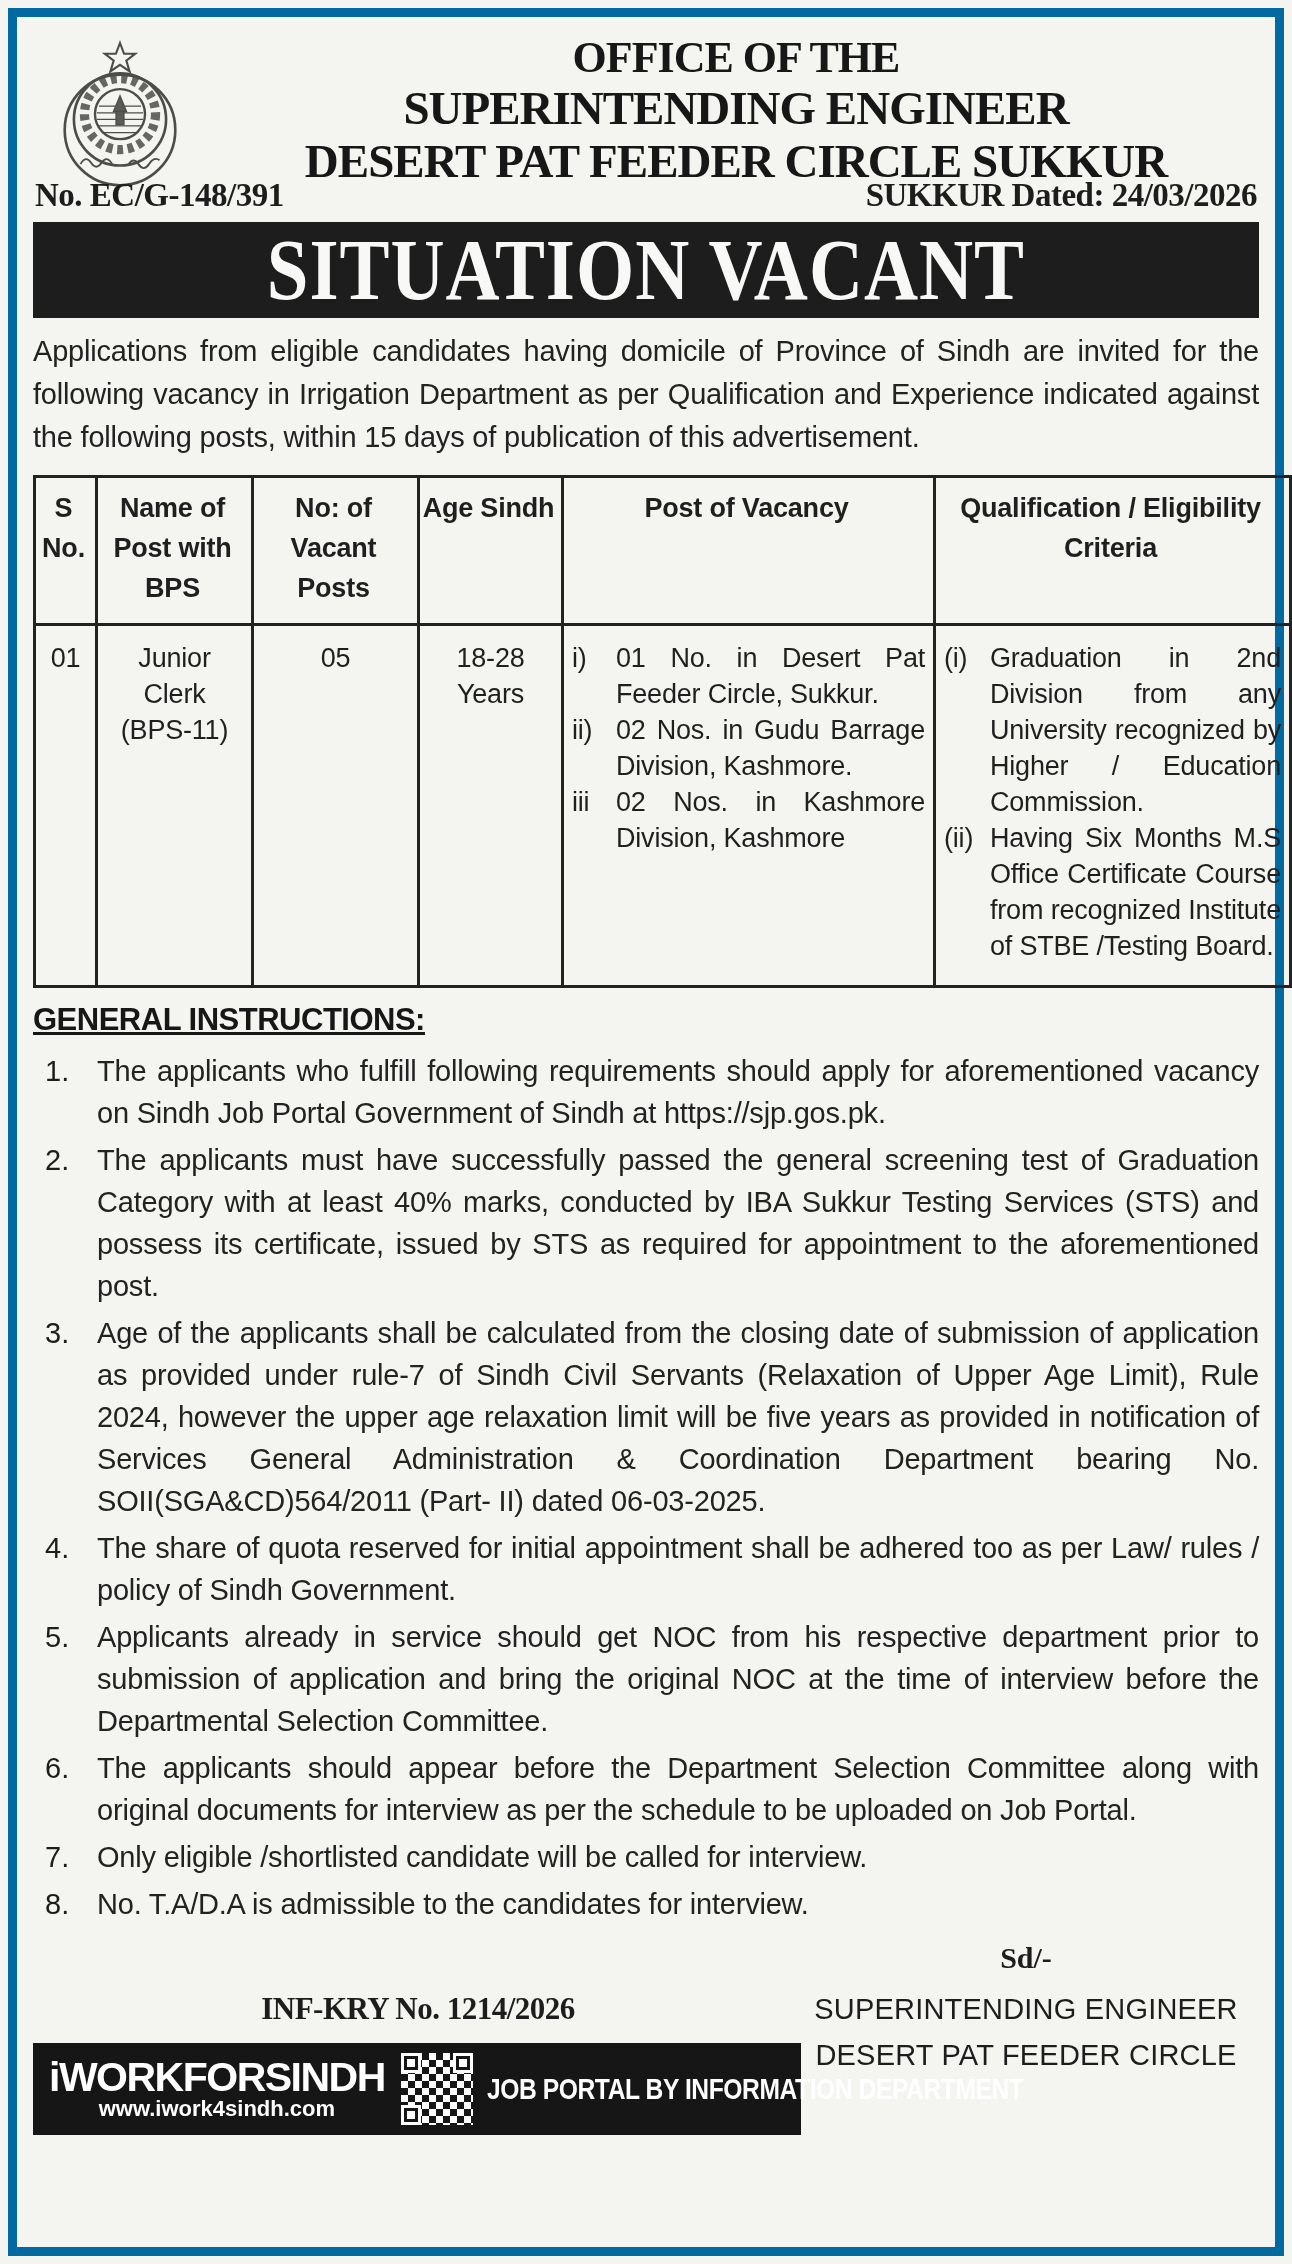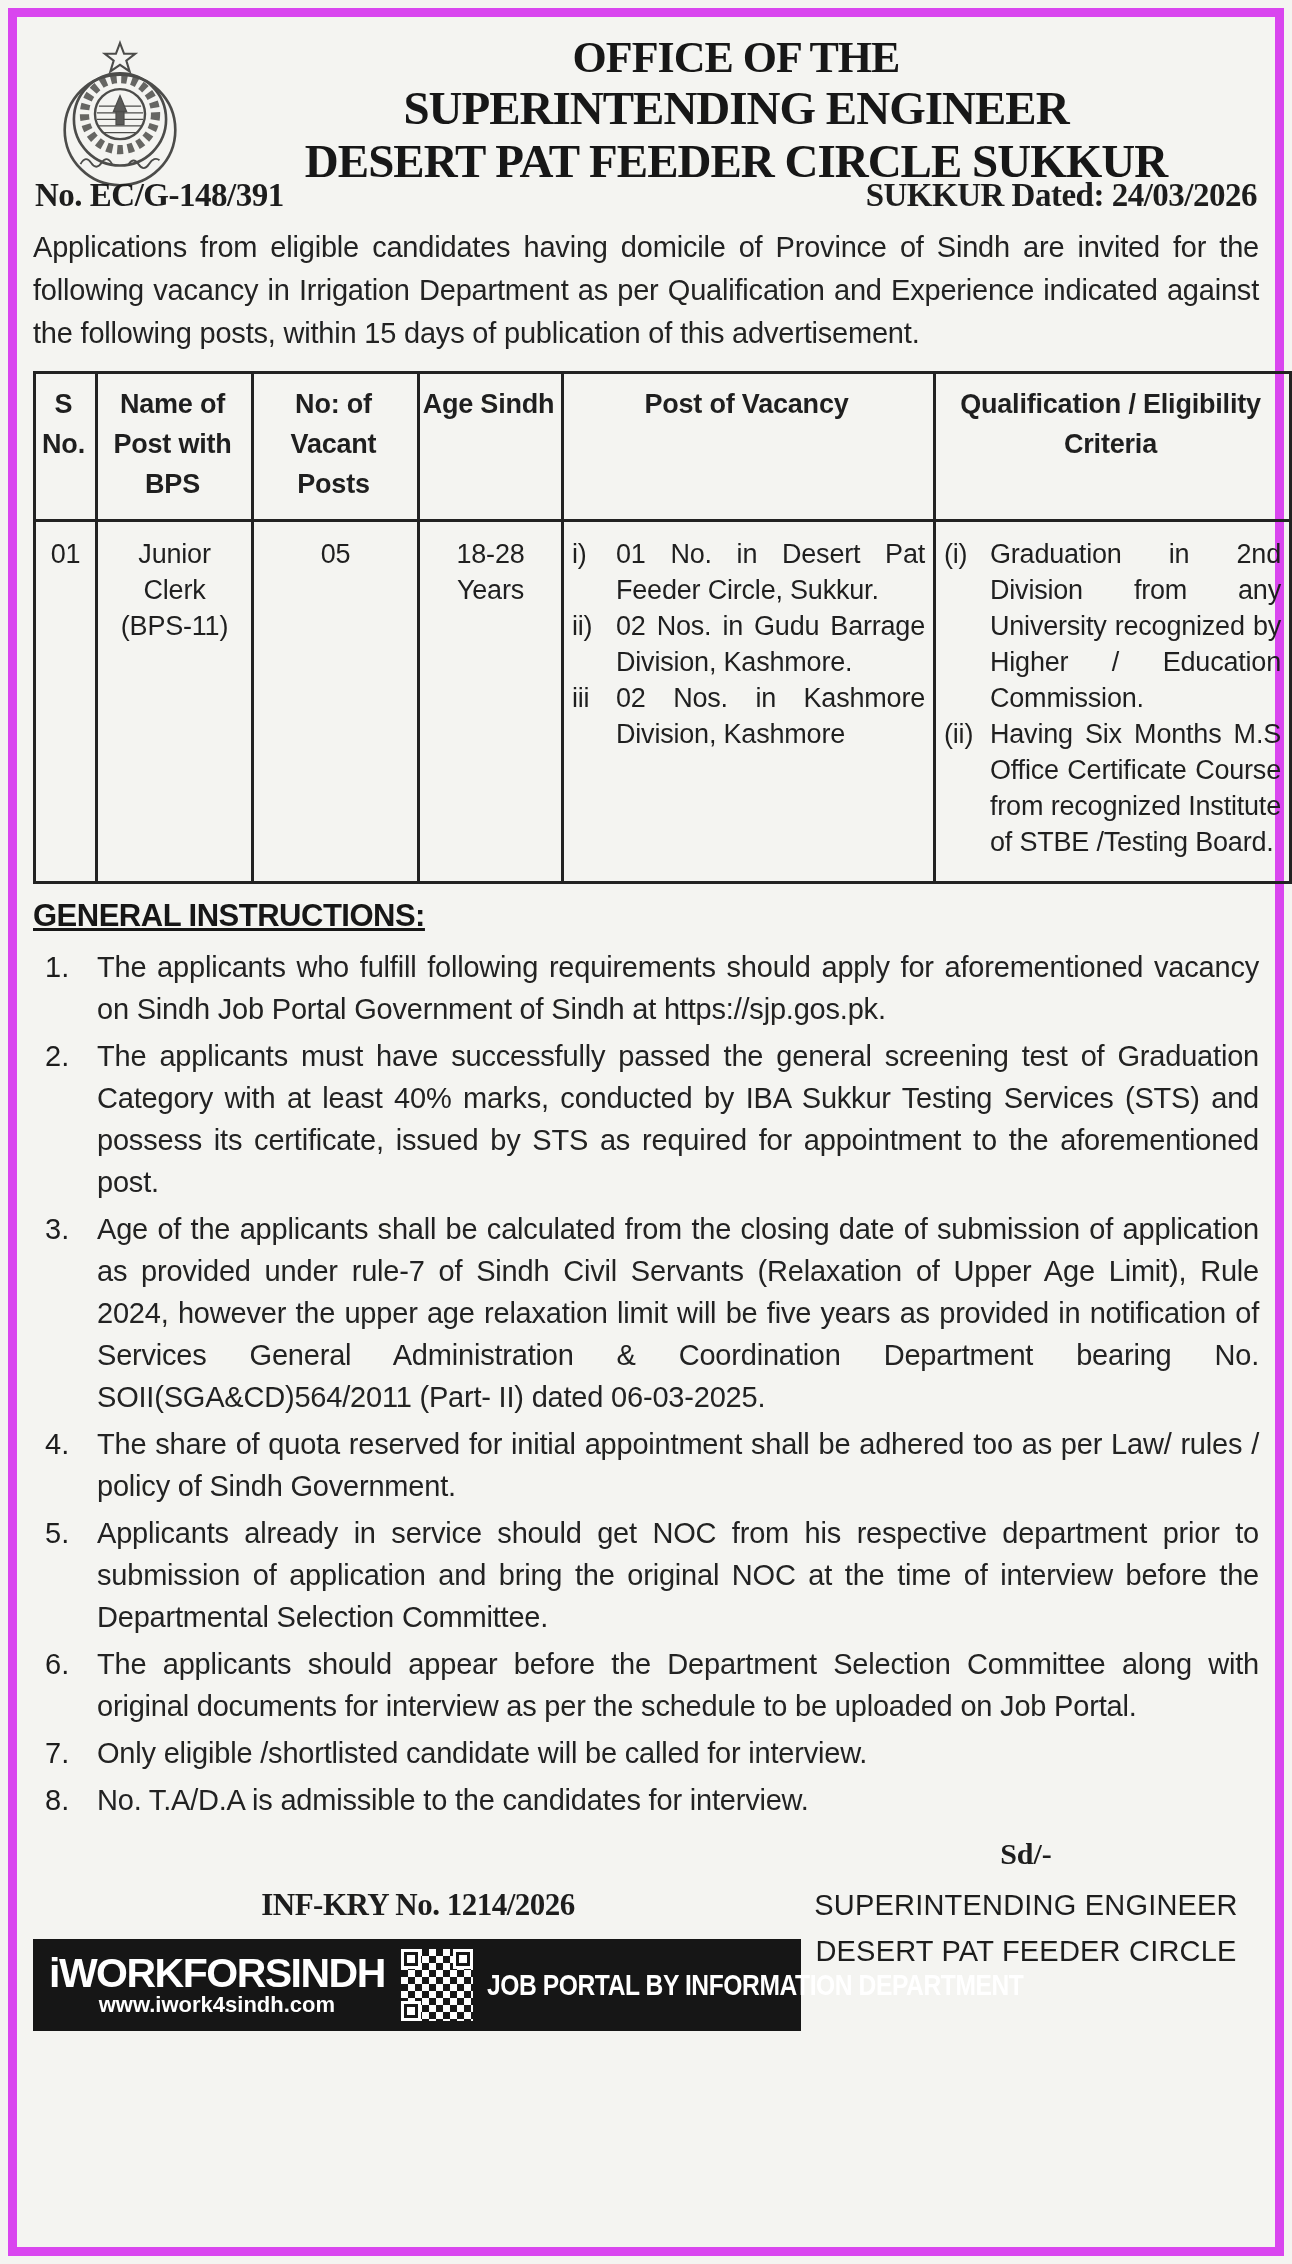--- a/index.html
+++ b/index.html
@@ -10,21 +10,21 @@
     height: 2264px;
     margin: 0 auto;
     background: #f4f4f1;
     font-family: "Liberation Sans", sans-serif;
     color: #1d1d1d;
     overflow: hidden;
   }
   .frame {
     position: absolute;
     inset: 8px;
-    border: 9px solid #d946ef;
+    border: 9px solid #0369a1;
     padding: 12px 16px 10px 16px;
     background: #f4f4f1;
   }
 
   
   .hdr { display: flex; align-items: flex-start; min-height: 182px; }
   .emblem-wrap { width: 180px; flex: 0 0 180px; padding-top: 8px; padding-left: 8px; }
   .titles { flex: 1; text-align: center; padding-top: 4px; }
   .title-line {
     font-family: "Liberation Serif", serif;
@@ -198,20 +198,23 @@
         <div class="title-line title-2">SUPERINTENDING ENGINEER</div>
         <div class="title-line title-3">DESERT PAT FEEDER CIRCLE SUKKUR</div>
       </div>
     </div>
 
     <div class="ref-row">
       <span>No. EC/G-148/391</span>
       <span>SUKKUR Dated: 24/03/2026</span>
     </div>
 
+    <div class="banner">
+      <div class="banner-text">SITUATION VACANT</div>
+    </div>
 
     <div class="intro">Applications from eligible candidates having domicile of Province of Sindh are invited for the following vacancy in Irrigation Department as per Qualification and Experience indicated against the following posts, within 15 days of publication of this advertisement.</div>
 
     <table class="vac">
       <colgroup>
         <col style="width:62px">
           <col style="width:156px">
           <col style="width:166px">
         <col style="width:144px">
           <col style="width:372px">

